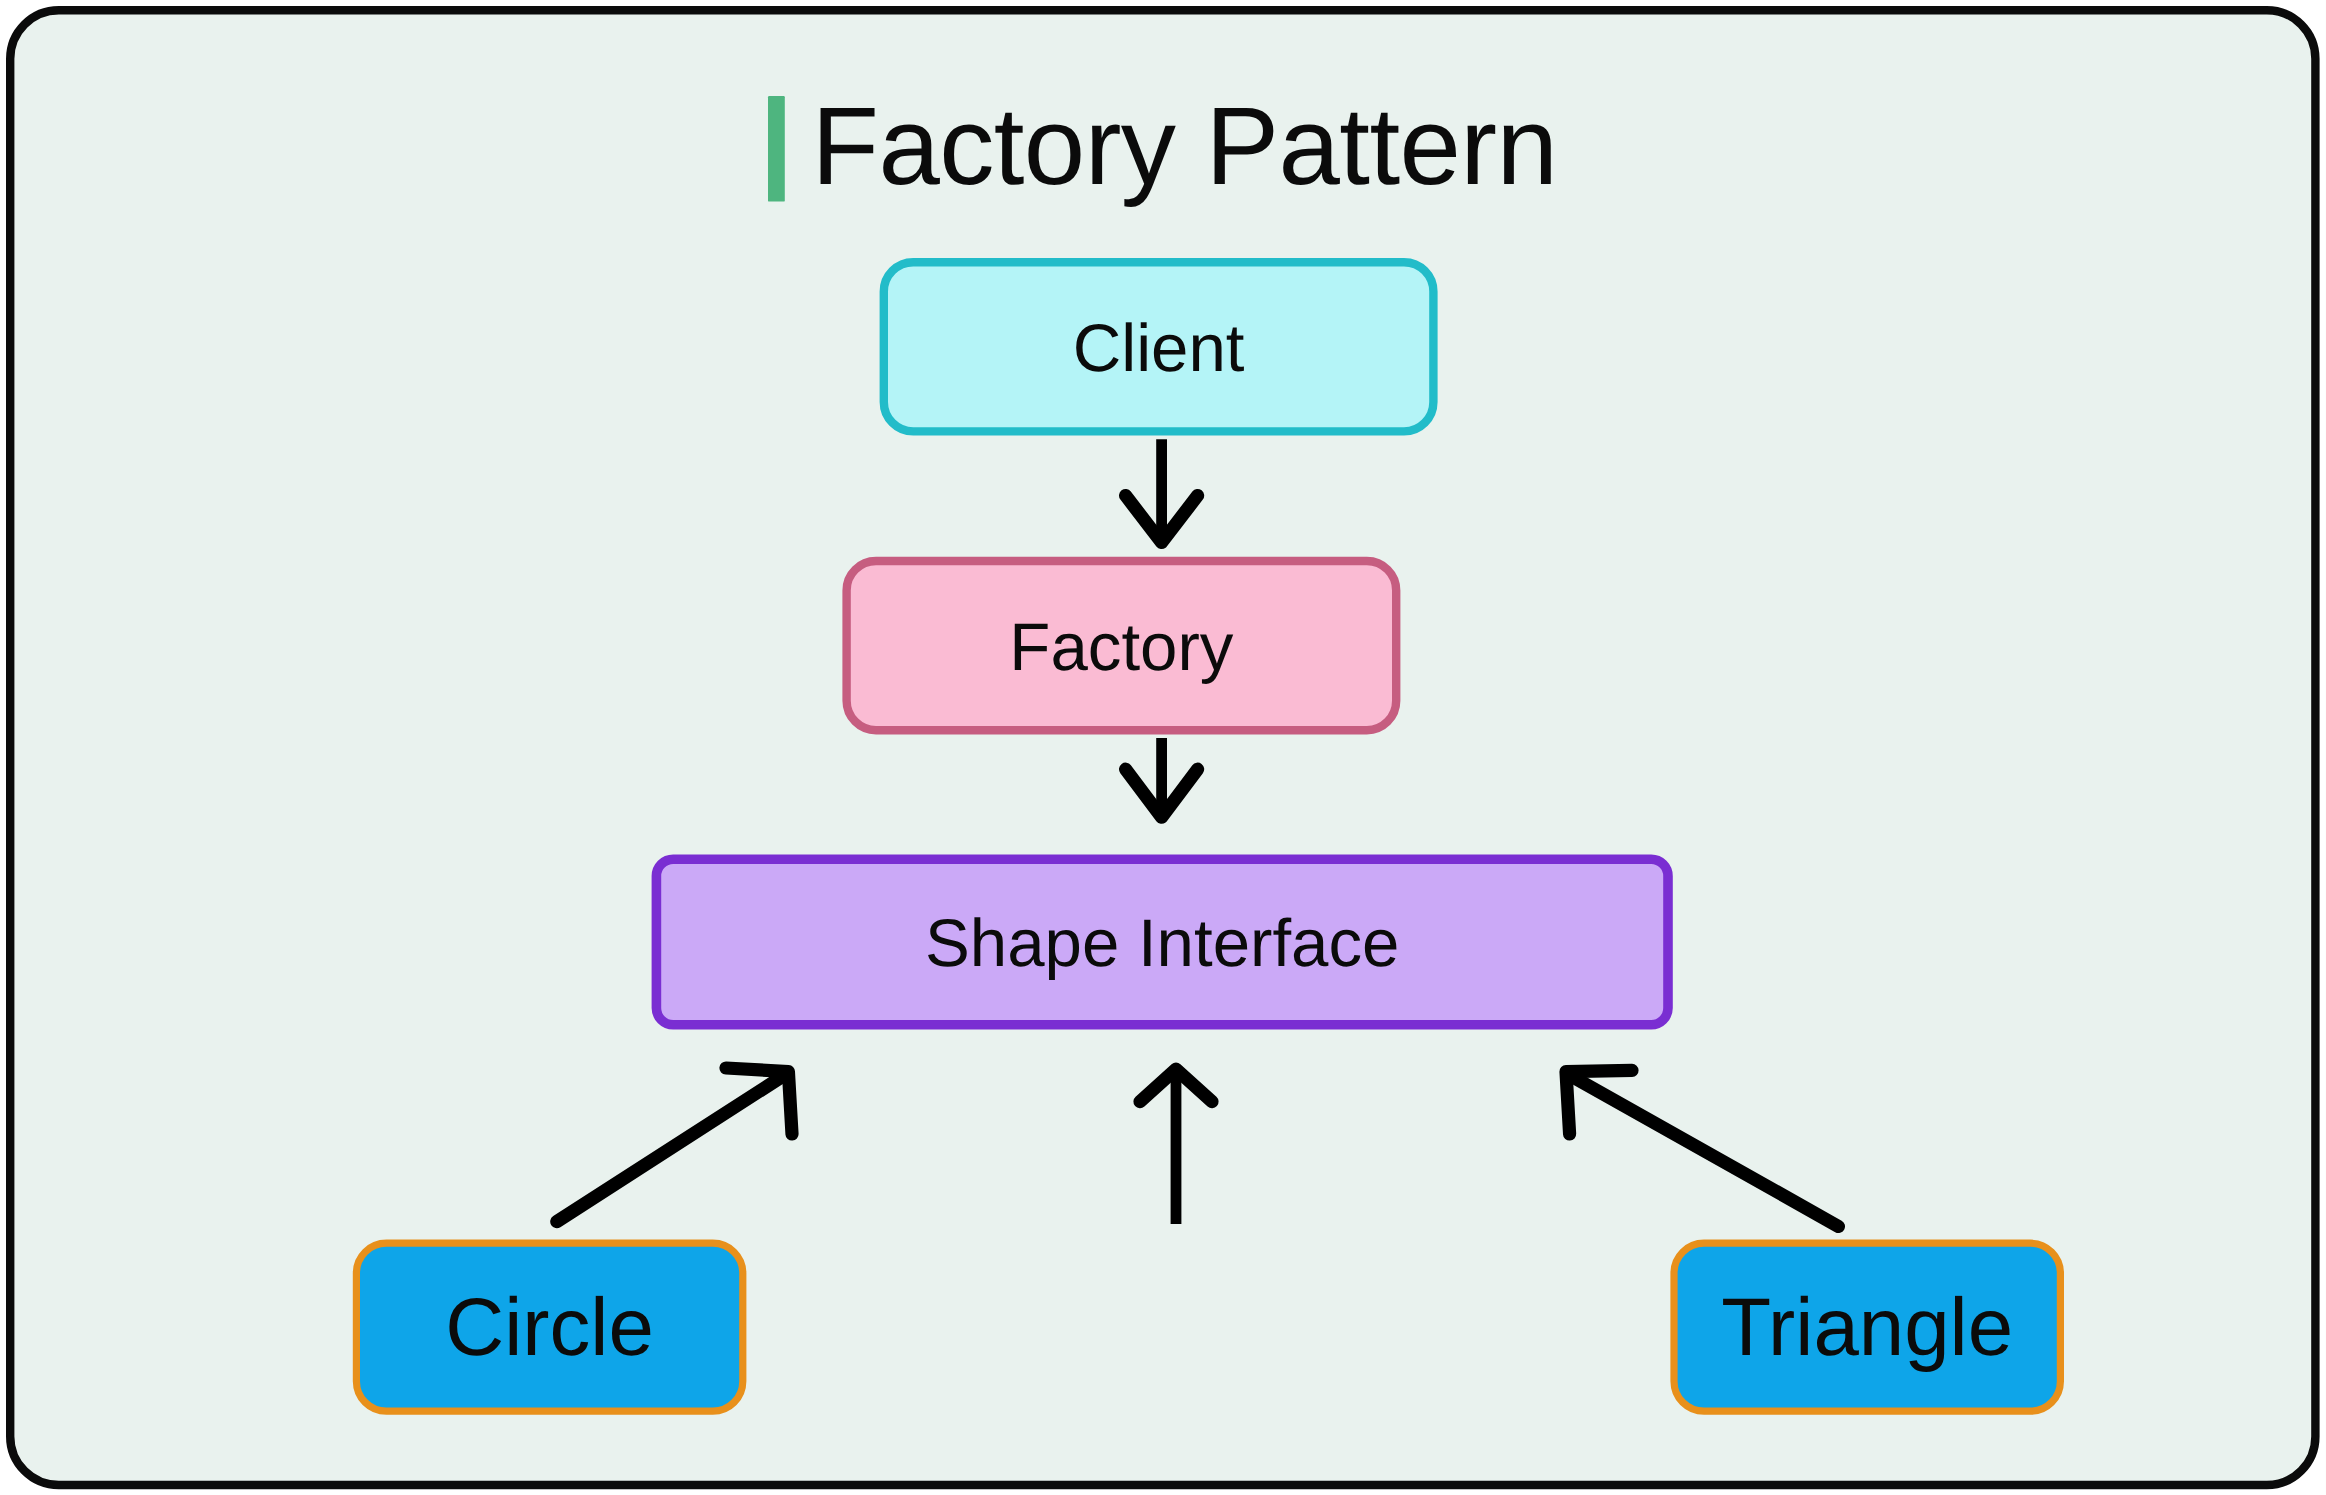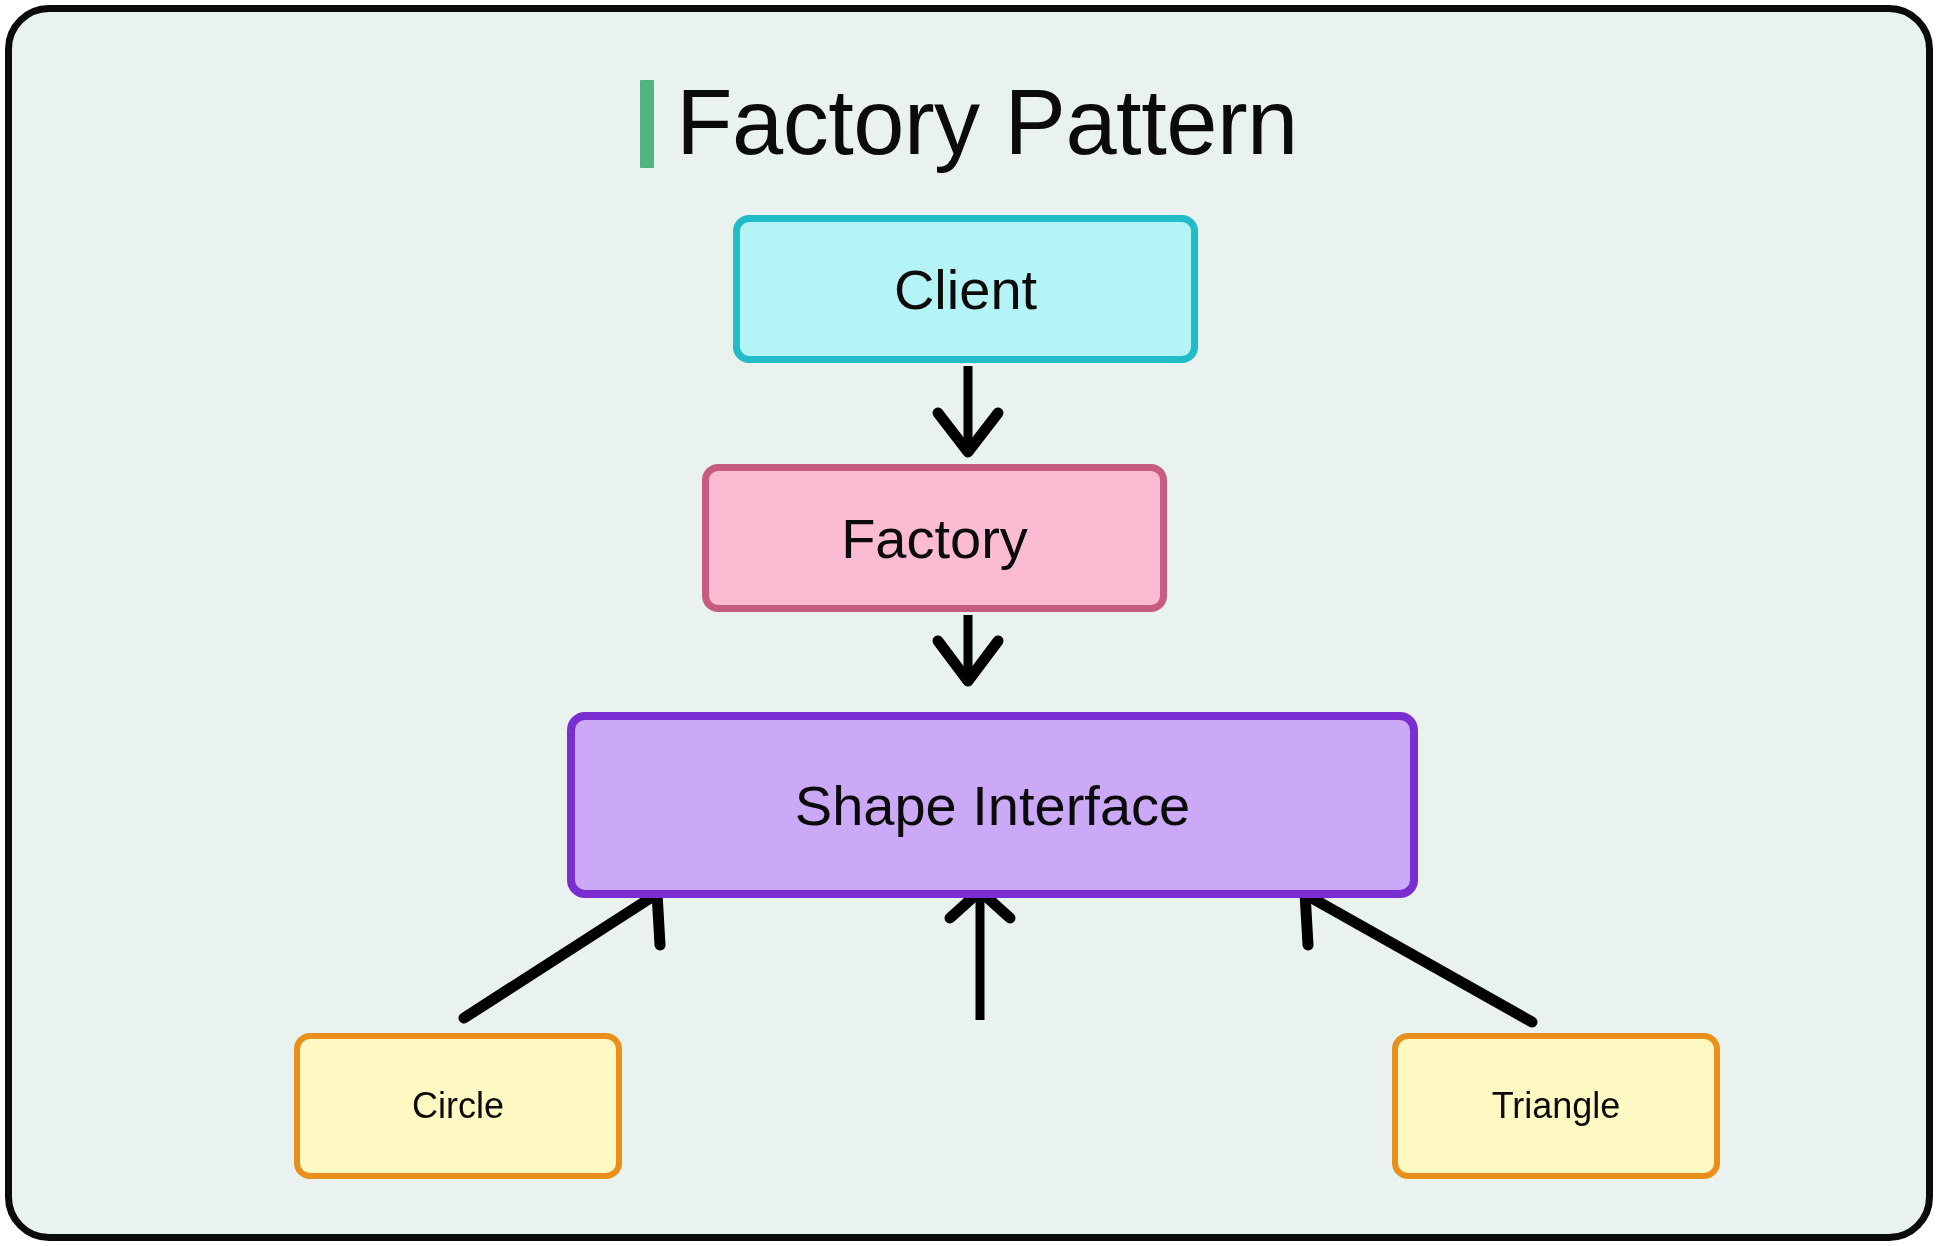--- a/index.html
+++ b/index.html
@@ -60,21 +60,21 @@
     white-space: nowrap;
   }
 
   
   .node {
     position: absolute;
     box-sizing: border-box;
     display: flex;
     align-items: center;
     justify-content: center;
-    border-radius: 16px;
+    border-radius: 28px;
     border-style: solid;
     color: #0b0b0b;
     white-space: nowrap;
   }
 
   .node-client {
     left: 733px;  top: 215px;
     width: 465px; height: 148px;
     background: #b4f4f7;
     border-color: #22bcc9;
@@ -86,36 +86,35 @@
     left: 702px;  top: 464px;
     width: 465px; height: 148px;
     background: #fabbd3;
     border-color: #c65d80;
     border-width: 7px;
     font-size: 56px;
   }
 
   .node-shape {
     left: 543px;  top: 712px;
-    width: 851px; height: 186px;
+    width: 851px; height: 146px;
     background: #cba9f7;
     border-color: #7a2ed2;
     border-width: 8px;
     border-radius: 18px;
     font-size: 56px;
-    margin-left: 24px;
   }
 
   .node-leaf {
     top: 1033px;
     width: 328px; height: 146px;
-    background: #fef9c3;
+    background: #0ea5e9;
     border-color: #e8901b;
     border-width: 6px;
-    font-size: 36px;
+    font-size: 68px;
     align-items: center;
   }
   .node-circle   { left: 294px;  }
   .node-square   { left: 820px;  }
   .node-triangle { left: 1363px; margin-left: 29px; }
 
   
   .arrows {
     position: absolute;
     left: 0; top: 0;

